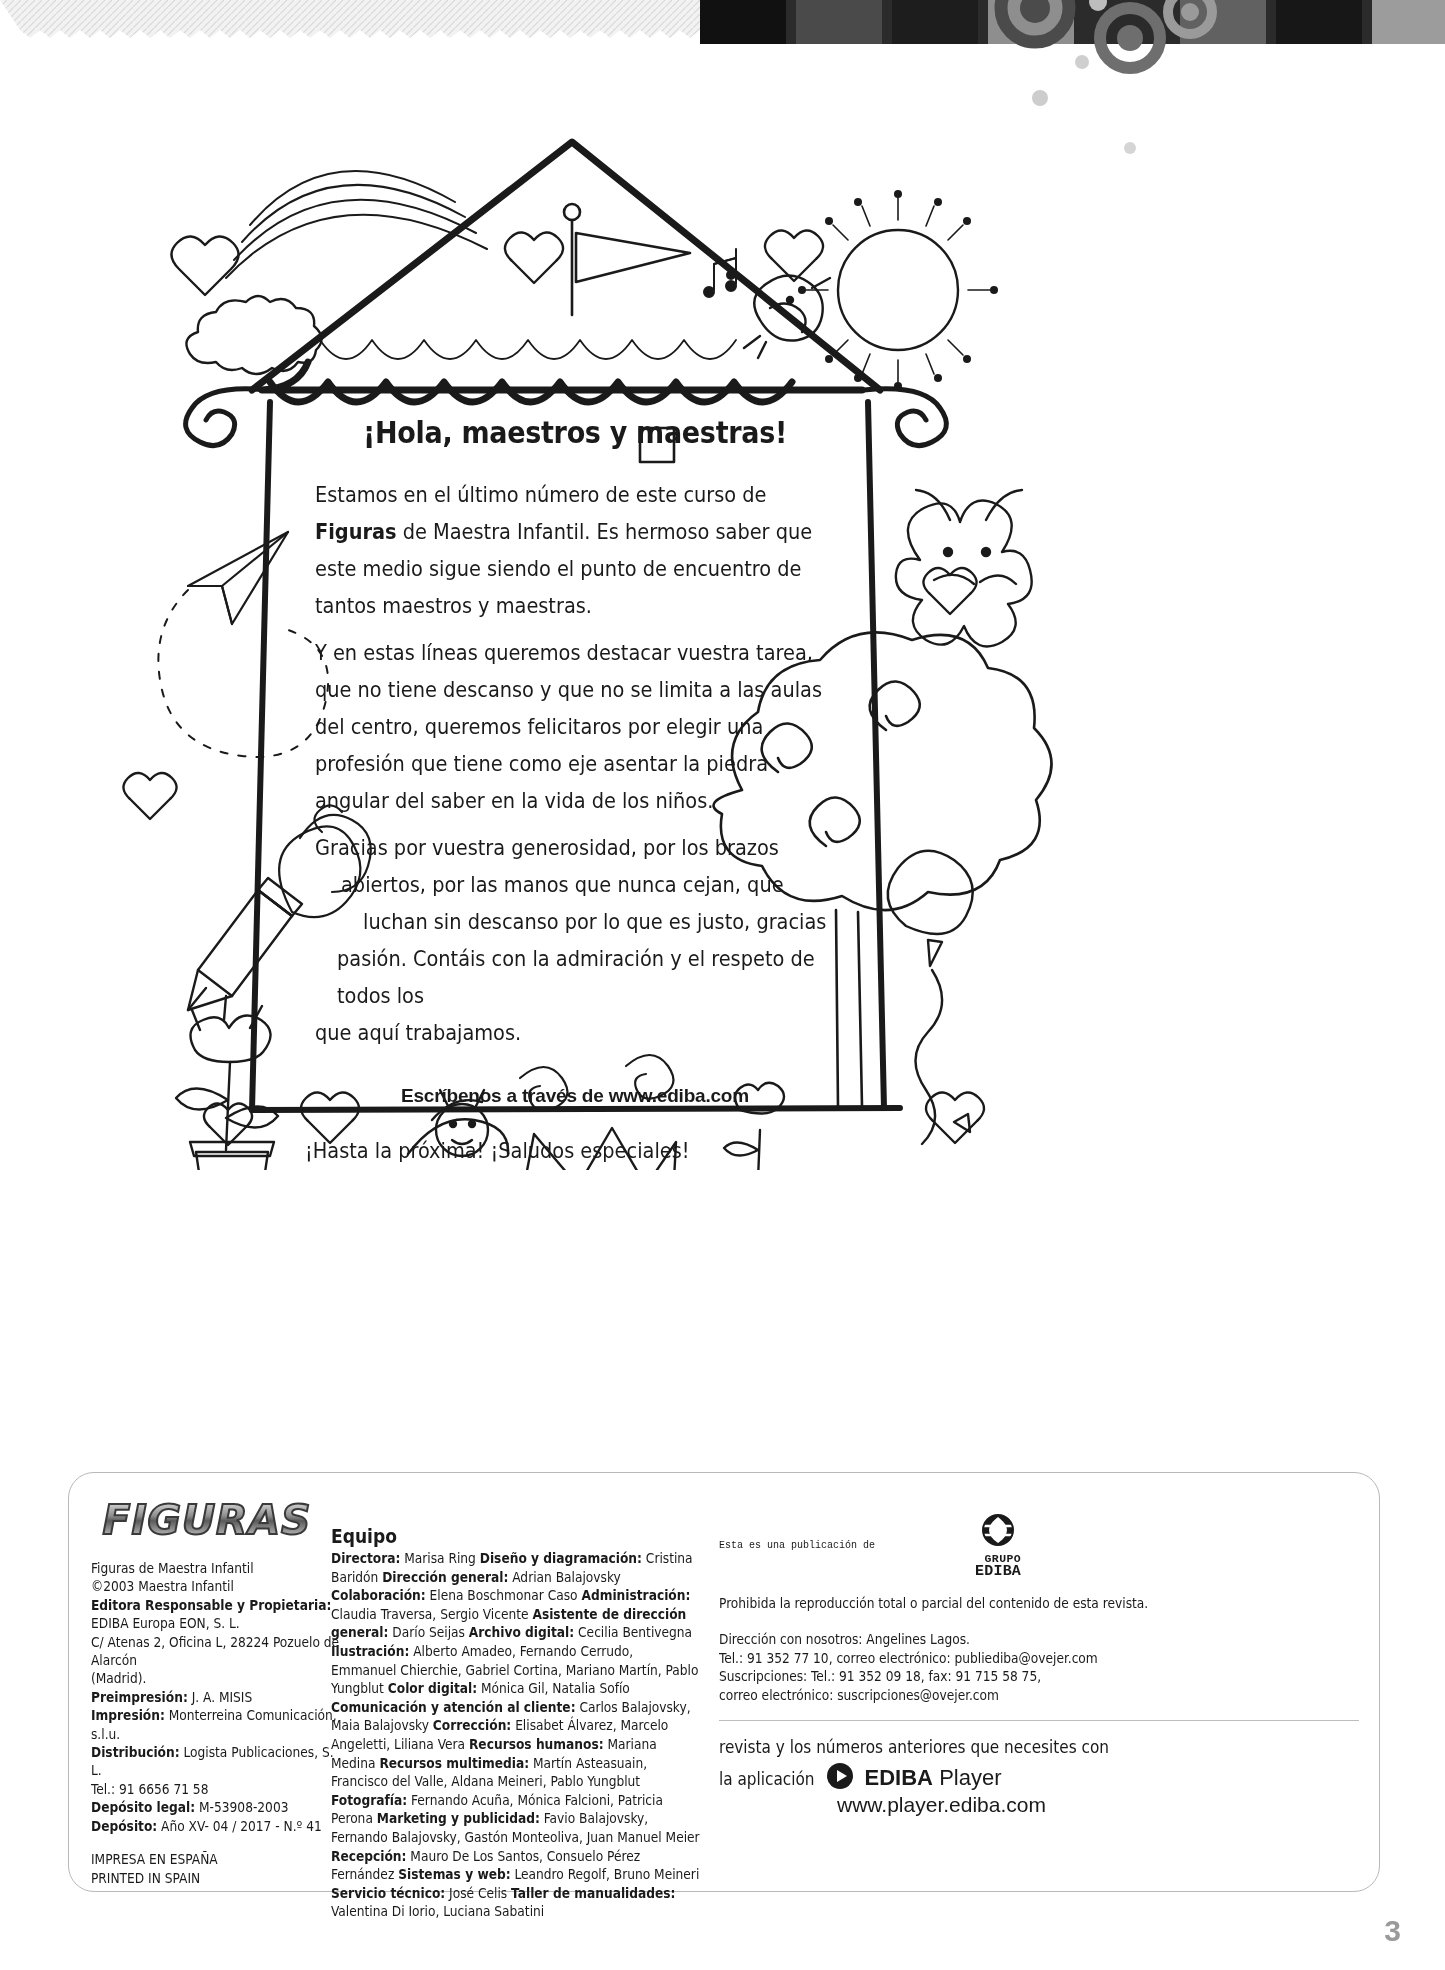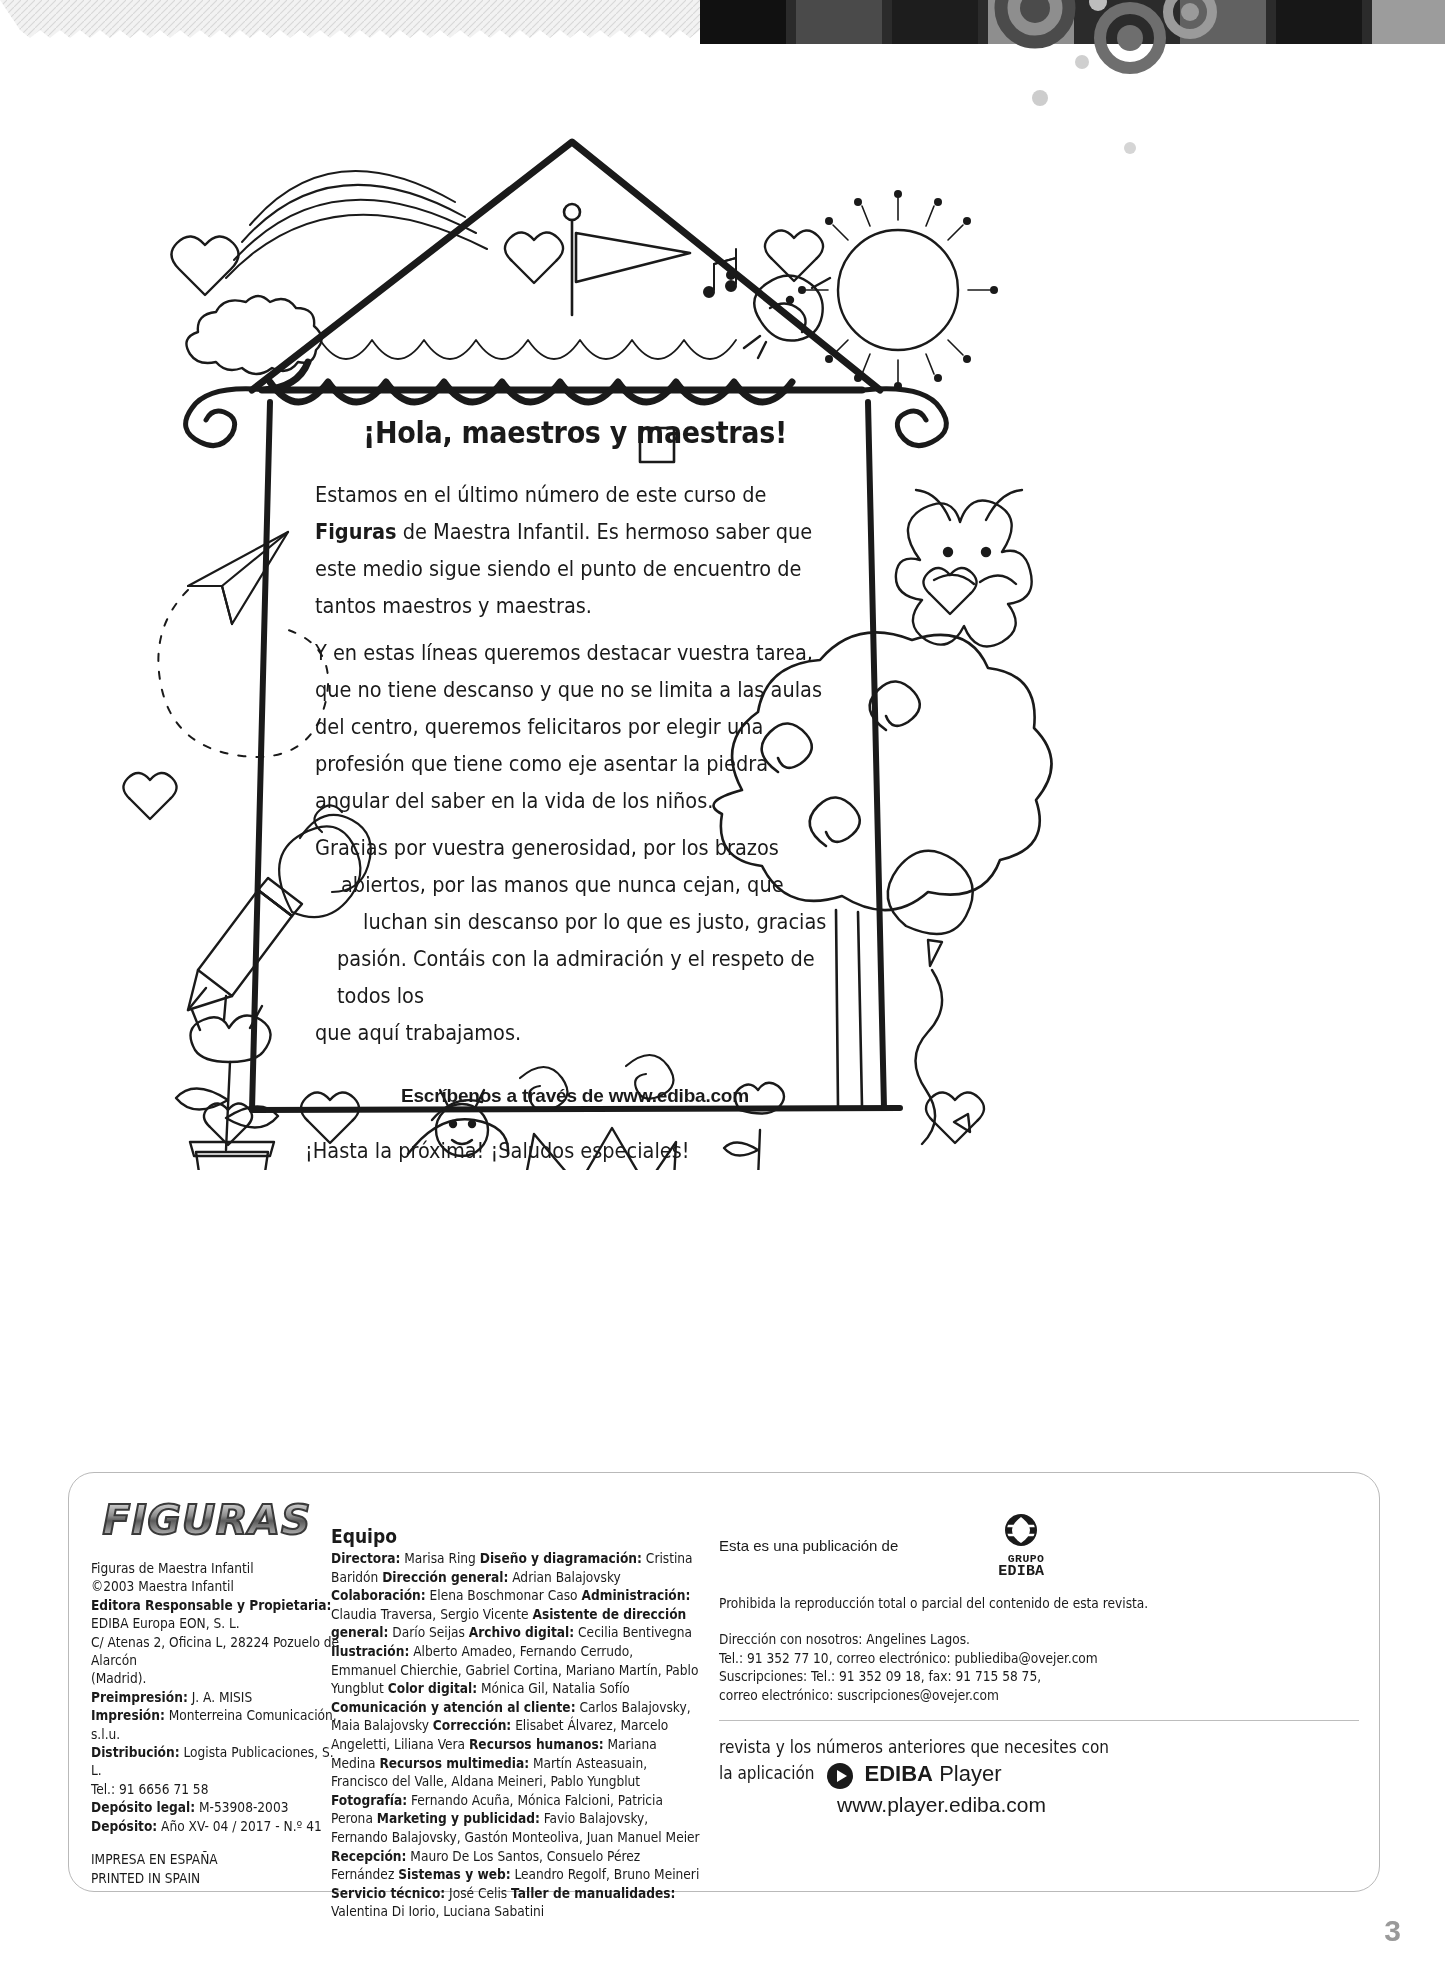--- a/index.html
+++ b/index.html
@@ -48,33 +48,33 @@
 
   #equipo-head{font-family:"DejaVu Sans Condensed","Liberation Sans",sans-serif;
     font-weight:700;font-size:19px;margin:0 0 2px 0;}
   #equipo-body{font-family:"DejaVu Sans Condensed","Liberation Sans",sans-serif;
     font-size:13.6px;line-height:18.6px;text-align:left;}
   #equipo-body b{font-weight:700;}
 
   .rt-line{font-family:"DejaVu Sans Condensed","Liberation Sans",sans-serif;
     font-size:13.6px;line-height:18.4px;}
   #pub-row{display:flex;align-items:center;gap:10px;}
-  #pub-label{font-family:Liberation Sans, sans-serif;
-    font-size:15px;}
+  #pub-label{font-family:Liberation Mono, monospace;
+    font-size:10px;}
   #grupo-ediba{display:flex;flex-direction:column;align-items:center;
     margin-left:90px;}
   #ge-name{font-family:Liberation Mono, monospace;font-weight:700;
     font-size:11.5px;line-height:12.5px;text-align:right;letter-spacing:.4px;}
   #ge-name span{display:block;}
   #ge-ediba{font-size:15px;letter-spacing:.2px;}
 
   #rt-divider{width:100%;height:1px;background:#bdbdbd;margin:16px 0 14px 0;}
   .rt-big{font-family:"DejaVu Sans Condensed","Liberation Sans",sans-serif;
     font-size:17px;line-height:24px;}
-  #player-row{display:flex;align-items:flex-start;gap:10px;margin-top:2px;}
+  #player-row{display:flex;align-items:flex-end;gap:10px;margin-top:2px;}
   #player-brand{font-family:"Liberation Sans",sans-serif;font-size:22px;}
   #player-brand b{font-weight:700;}
   #player-url{font-family:"Liberation Sans",sans-serif;font-size:21px;
     margin:2px 0 0 118px;}
 
   #page-num{position:absolute;right:44px;bottom:22px;
     font-family:"Liberation Sans",sans-serif;font-weight:700;font-size:30px;
     color:#9a9a9a;}
 </style>
 </head>

